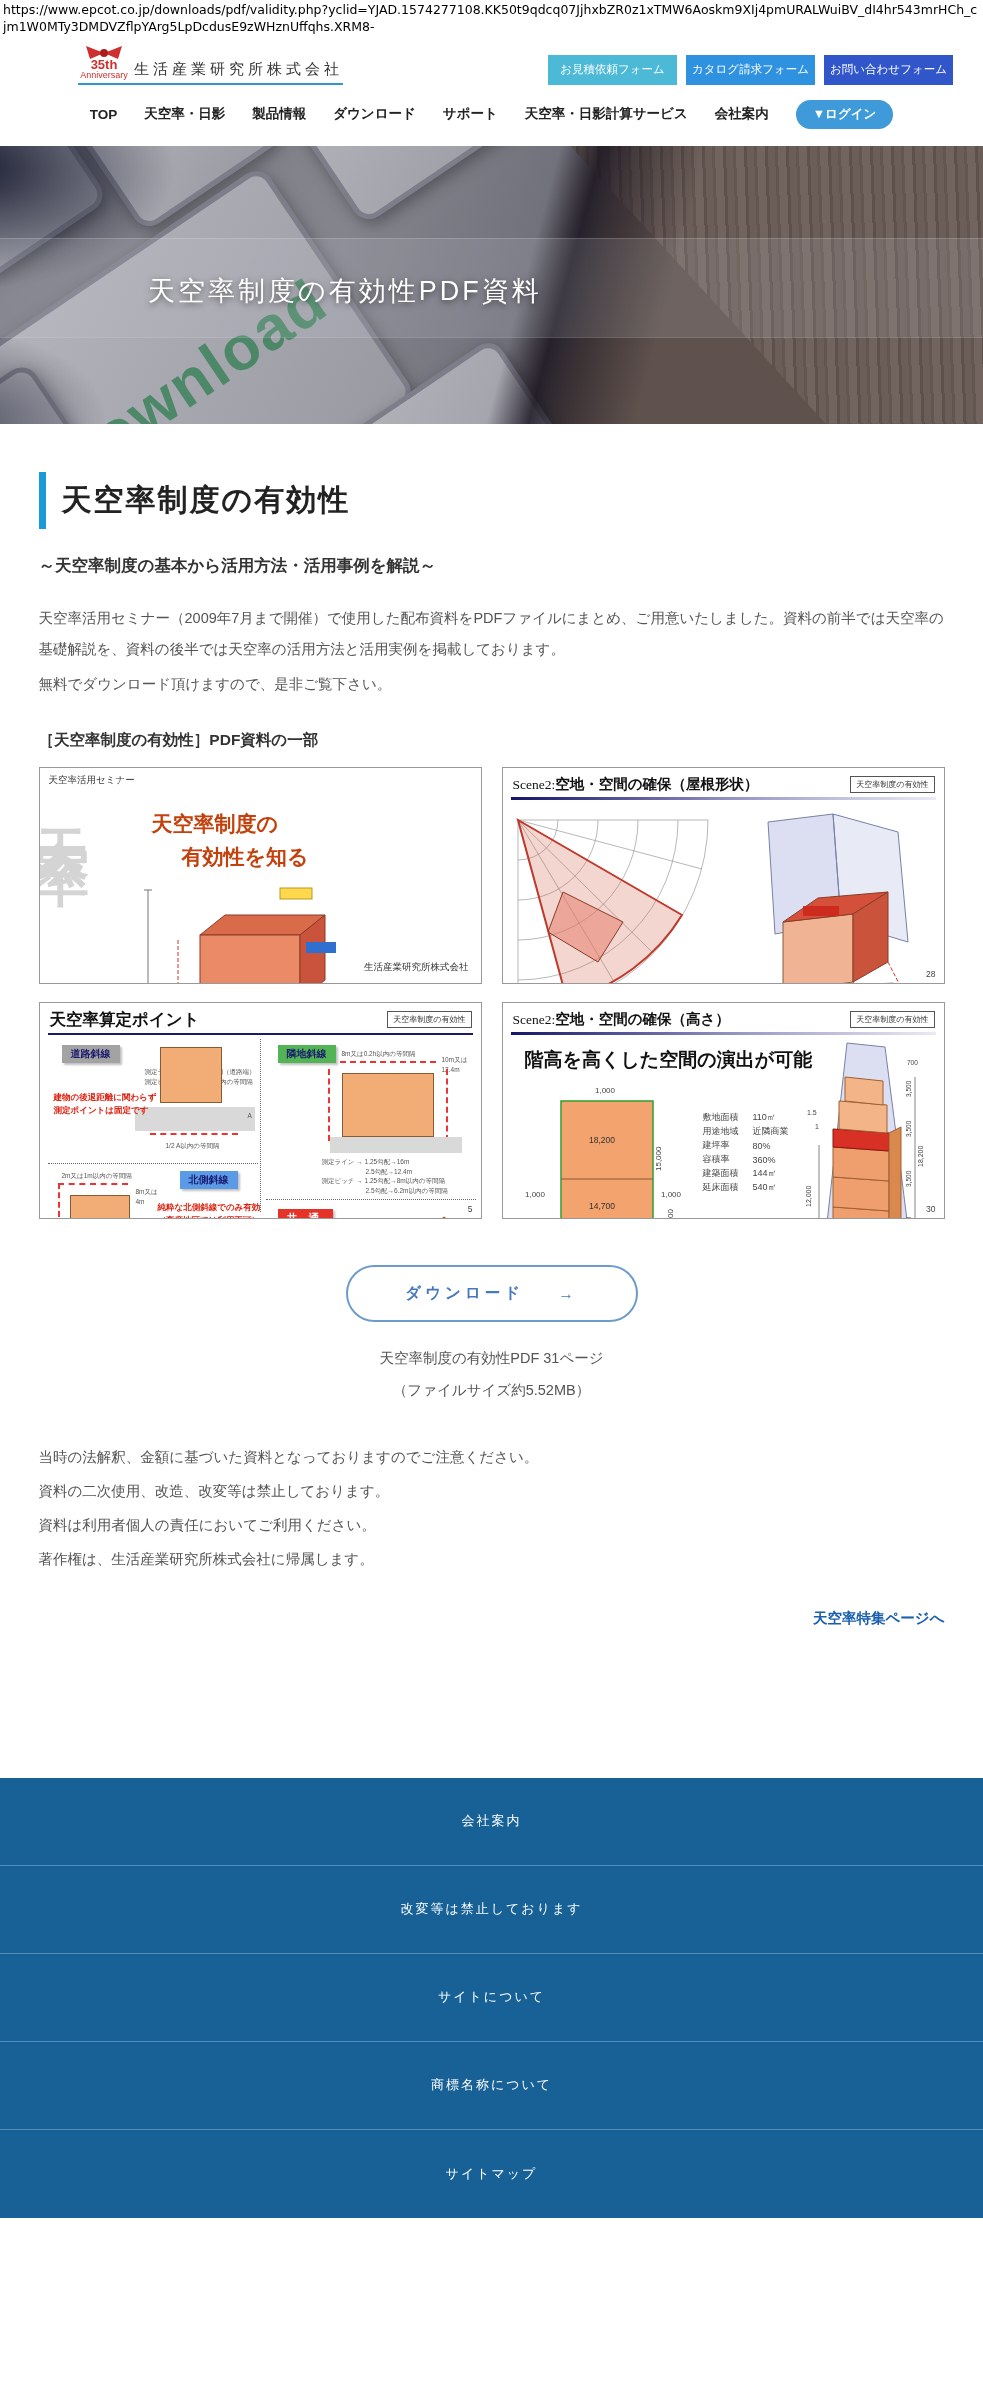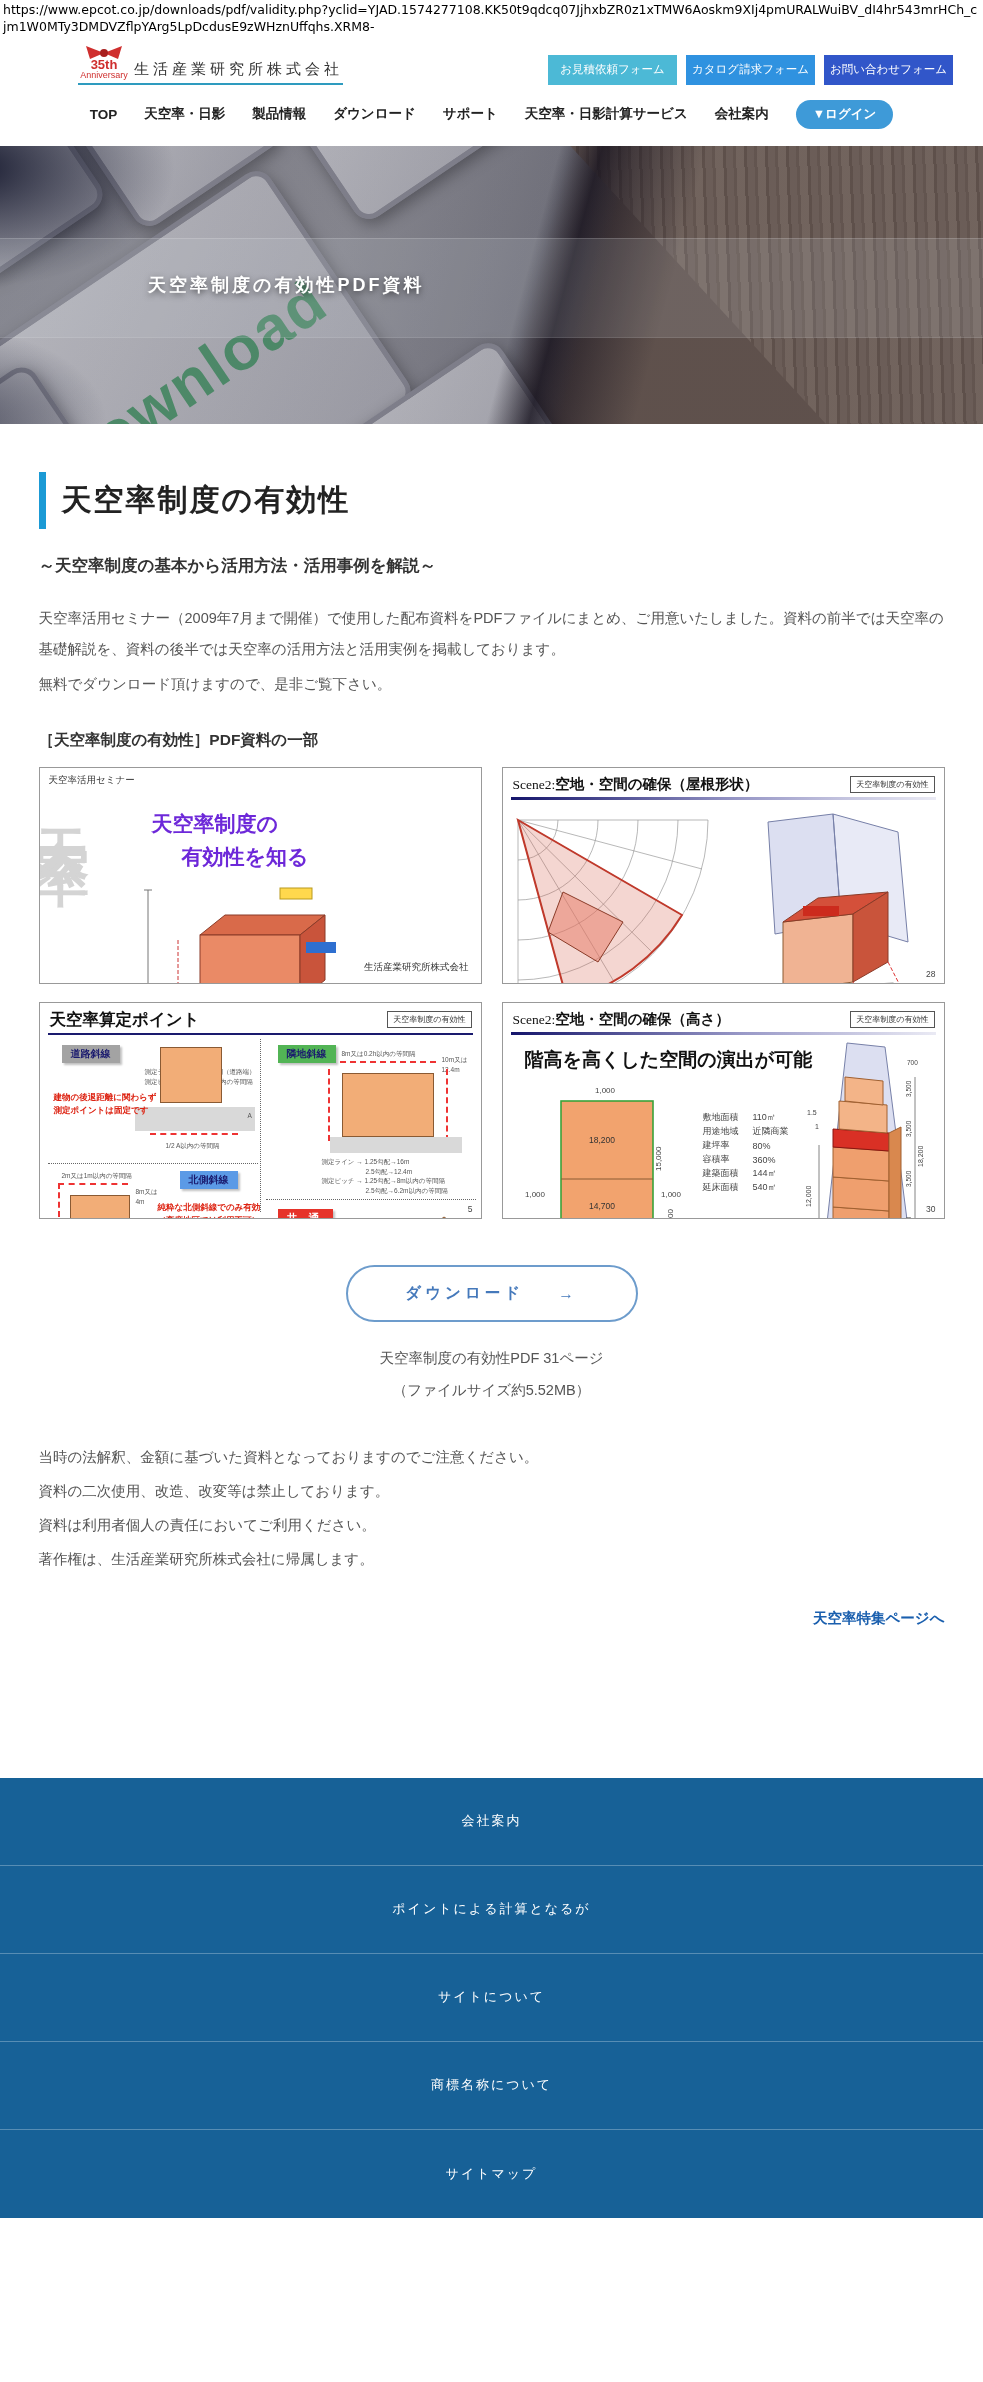--- a/index.html
+++ b/index.html
@@ -48,40 +48,40 @@
     clip-path:polygon(58% 0,100% 0,100% 100%,84% 100%); }
   .hero-edge { position:absolute; inset:0;
     background:linear-gradient(105deg,rgba(0,0,0,0) 53%,rgba(20,15,25,.8) 57%,rgba(20,15,25,.5) 60%,rgba(0,0,0,0) 67%); }
   .hero-vignette { position:absolute; inset:0;
     background:radial-gradient(ellipse 340px 200px at -3% 8%,rgba(15,18,40,.95),rgba(0,0,0,0) 60%),
                radial-gradient(ellipse 260px 160px at -5% 100%,rgba(15,18,40,.6),rgba(0,0,0,0) 60%),
                linear-gradient(rgba(25,25,45,.18),rgba(25,25,45,.18)); }
   .hero-band { position:absolute; left:0; right:0; top:92px; height:100px;
     background:rgba(205,210,220,.14);
     border-top:1px solid rgba(255,255,255,.16); border-bottom:1px solid rgba(255,255,255,.10); }
-  .hero-title { position:absolute; left:148px; top:127px; font-size:18px; color:#fff;
-    letter-spacing:3px; font-weight:700; text-shadow:0 2px 6px rgba(0,0,0,.55); }
+  .hero-title { position:absolute; left:148px; top:127px; font-size:27px; color:#fff;
+    letter-spacing:3px; font-weight:400; text-shadow:0 2px 6px rgba(0,0,0,.55); }
 
   
   .main { width:906px; margin:0 auto; padding:48px 0 150px; }
   .page-h1 { border-left:7px solid #1b9ad5; padding:8px 0 8px 16px;
              font-size:30px; font-weight:bold; letter-spacing:2px; color:#222; }
   .subtitle { margin-top:26px; font-size:16.5px; font-weight:bold; color:#333; }
   .para { margin-top:26px; font-size:14.5px; color:#555; line-height:2.15; }
   .para + .para { margin-top:4px; }
   .preview-label { margin-top:30px; font-size:15.5px; font-weight:bold; color:#333; }
 
   .preview-grid { margin-top:16px; display:grid; grid-template-columns:1fr 1fr; gap:18px 20px; }
   .panel { position:relative; height:217px; border:1px solid #999; background:#fff; overflow:hidden; }
 
   
   .p1-head { position:absolute; top:6px; left:9px; font-size:9.5px; color:#333; }
   .p1-watermark { position:absolute; left:-16px; top:16px; writing-mode:vertical-rl;
     font-size:56px; font-weight:bold; color:#d4d4d4; letter-spacing:10px; }
-  .p1-title { position:absolute; top:40px; left:112px; color:#6d28d9; font-weight:bold;
+  .p1-title { position:absolute; top:40px; left:112px; color:#c2410c; font-weight:bold;
               font-size:21px; line-height:1.55; }
   .p1-title .ind { display:block; padding-left:30px; }
   .p1-company { position:absolute; bottom:9px; right:12px; font-size:9.5px; color:#333; }
   .p1-svg { position:absolute; left:90px; top:112px; }
 
   
   .scene-head { position:absolute; top:7px; left:10px; font-size:14px; color:#111; white-space:nowrap; }
   .scene-prefix { font-family:"Liberation Serif","DejaVu Serif",serif; font-size:13.5px; }
   .scene-title { font-weight:bold; font-size:14.5px; }
   .mini-badge { position:absolute; top:8px; right:9px; border:1px solid #555; color:#333;
@@ -429,17 +429,17 @@
     <div class="note-line">資料の二次使用、改造、改変等は禁止しております。</div>
     <div class="note-line">資料は利用者個人の責任においてご利用ください。</div>
     <div class="note-line">著作権は、生活産業研究所株式会社に帰属します。</div>
   </div>
 
   <div class="feature-link">天空率特集ページへ</div>
 </div>
 
 <div class="footer-nav">
   <div class="footer-row">会社案内</div>
-  <div class="footer-row">ポイントによる計算となるが</div>
+  <div class="footer-row">改変等は禁止しております</div>
   <div class="footer-row">サイトについて</div>
   <div class="footer-row">商標名称について</div>
   <div class="footer-row">サイトマップ</div>
 </div>
 
 </body></html>

